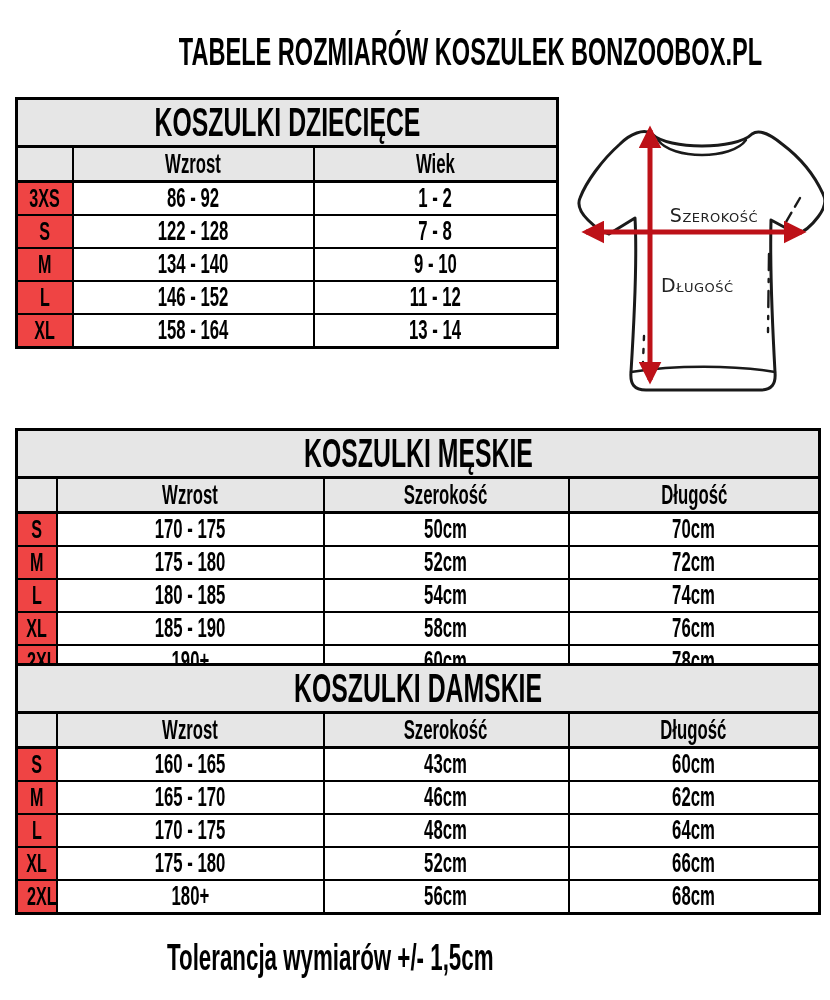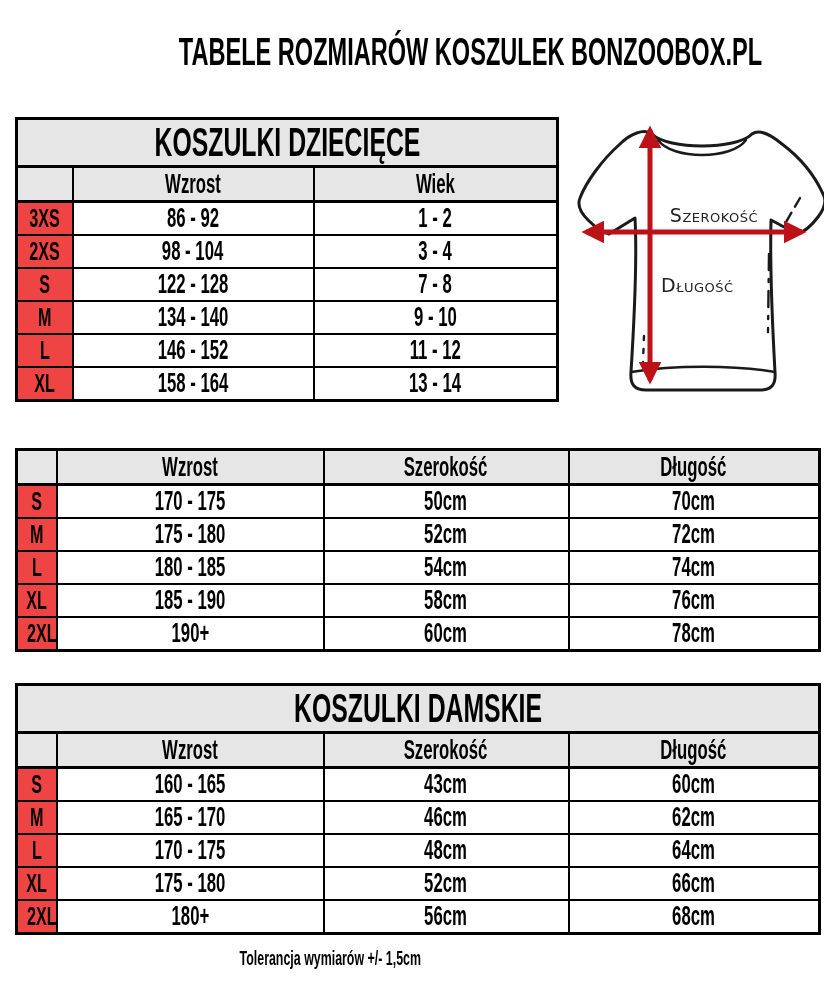--- a/index.html
+++ b/index.html
@@ -25,38 +25,38 @@
     top: 30px; left: 0; width: 830px;
     text-align: right;
     font-size: 38px;
     line-height: 44px;
     font-weight: 700;
   }
   .page-footer {
     position: absolute;
     top: 940px; left: 0; width: 660px;
     text-align: center;
-    font-size: 20px;
+    font-size: 36px;
     line-height: 36px;
     font-weight: 700;
   }
   table.sheet {
     position: absolute;
     border-collapse: collapse;
     table-layout: fixed;
     background: #fff;
   }
   table.sheet td {
     border: 2px solid #000;
     text-align: center;
     vertical-align: middle;
     padding: 0;
     overflow: hidden;
   }
-  table.sheet { border: 3px solid #000; margin-top: 20px; }
+  table.sheet { border: 3px solid #000; }
   tr.title-row { height: 48px; }
   tr.title-row td {
     background: #e6e6e6;
     border-bottom: 3px solid #000;
     font-size: 40px;
   }
   tr.head-row { height: 35px; text-decoration: underline; }
   tr.head-row td {
     background: #e6e6e6;
     border-bottom: 3px solid #000;
@@ -107,25 +107,20 @@
       </tr>
       <tr class="head-row">
         <td></td>
         <td><span class="cond">Wzrost</span></td>
         <td><span class="cond">Wiek</span></td>
       </tr>
       <tr class="data-row">
         <td class="size-col"><span class="cond">3XS</span></td>
         <td><span class="cond">86 - 92</span></td>
         <td><span class="cond">1 - 2</span></td>
-      </tr>
-      <tr class="data-row">
-        <td class="size-col"><span class="cond">2XS</span></td>
-        <td><span class="cond">98 - 104</span></td>
-        <td><span class="cond">3 - 4</span></td>
       </tr>
       <tr class="data-row">
         <td class="size-col"><span class="cond">S</span></td>
         <td><span class="cond">122 - 128</span></td>
         <td><span class="cond">7 - 8</span></td>
       </tr>
       <tr class="data-row">
         <td class="size-col"><span class="cond">M</span></td>
         <td><span class="cond">134 - 140</span></td>
         <td><span class="cond">9 - 10</span></td>
@@ -180,20 +175,23 @@
   </div>
 
   <table class="sheet" id="men-table">
     <colgroup>
         <col style="width:40px">
         <col style="width:267px">
         <col style="width:245px">
         <col style="width:251px">
       </colgroup>
     <tbody>
+      <tr class="title-row">
+        <td colspan="4"><span class="cond">KOSZULKI MĘSKIE</span></td>
+      </tr>
       <tr class="head-row">
         <td></td>
         <td><span class="cond">Wzrost</span></td>
         <td><span class="cond">Szerokość</span></td>
         <td><span class="cond">Długość</span></td>
       </tr>
       <tr class="data-row">
         <td class="size-col"><span class="cond">S</span></td>
         <td><span class="cond">170 - 175</span></td>
         <td><span class="cond">50cm</span></td>

